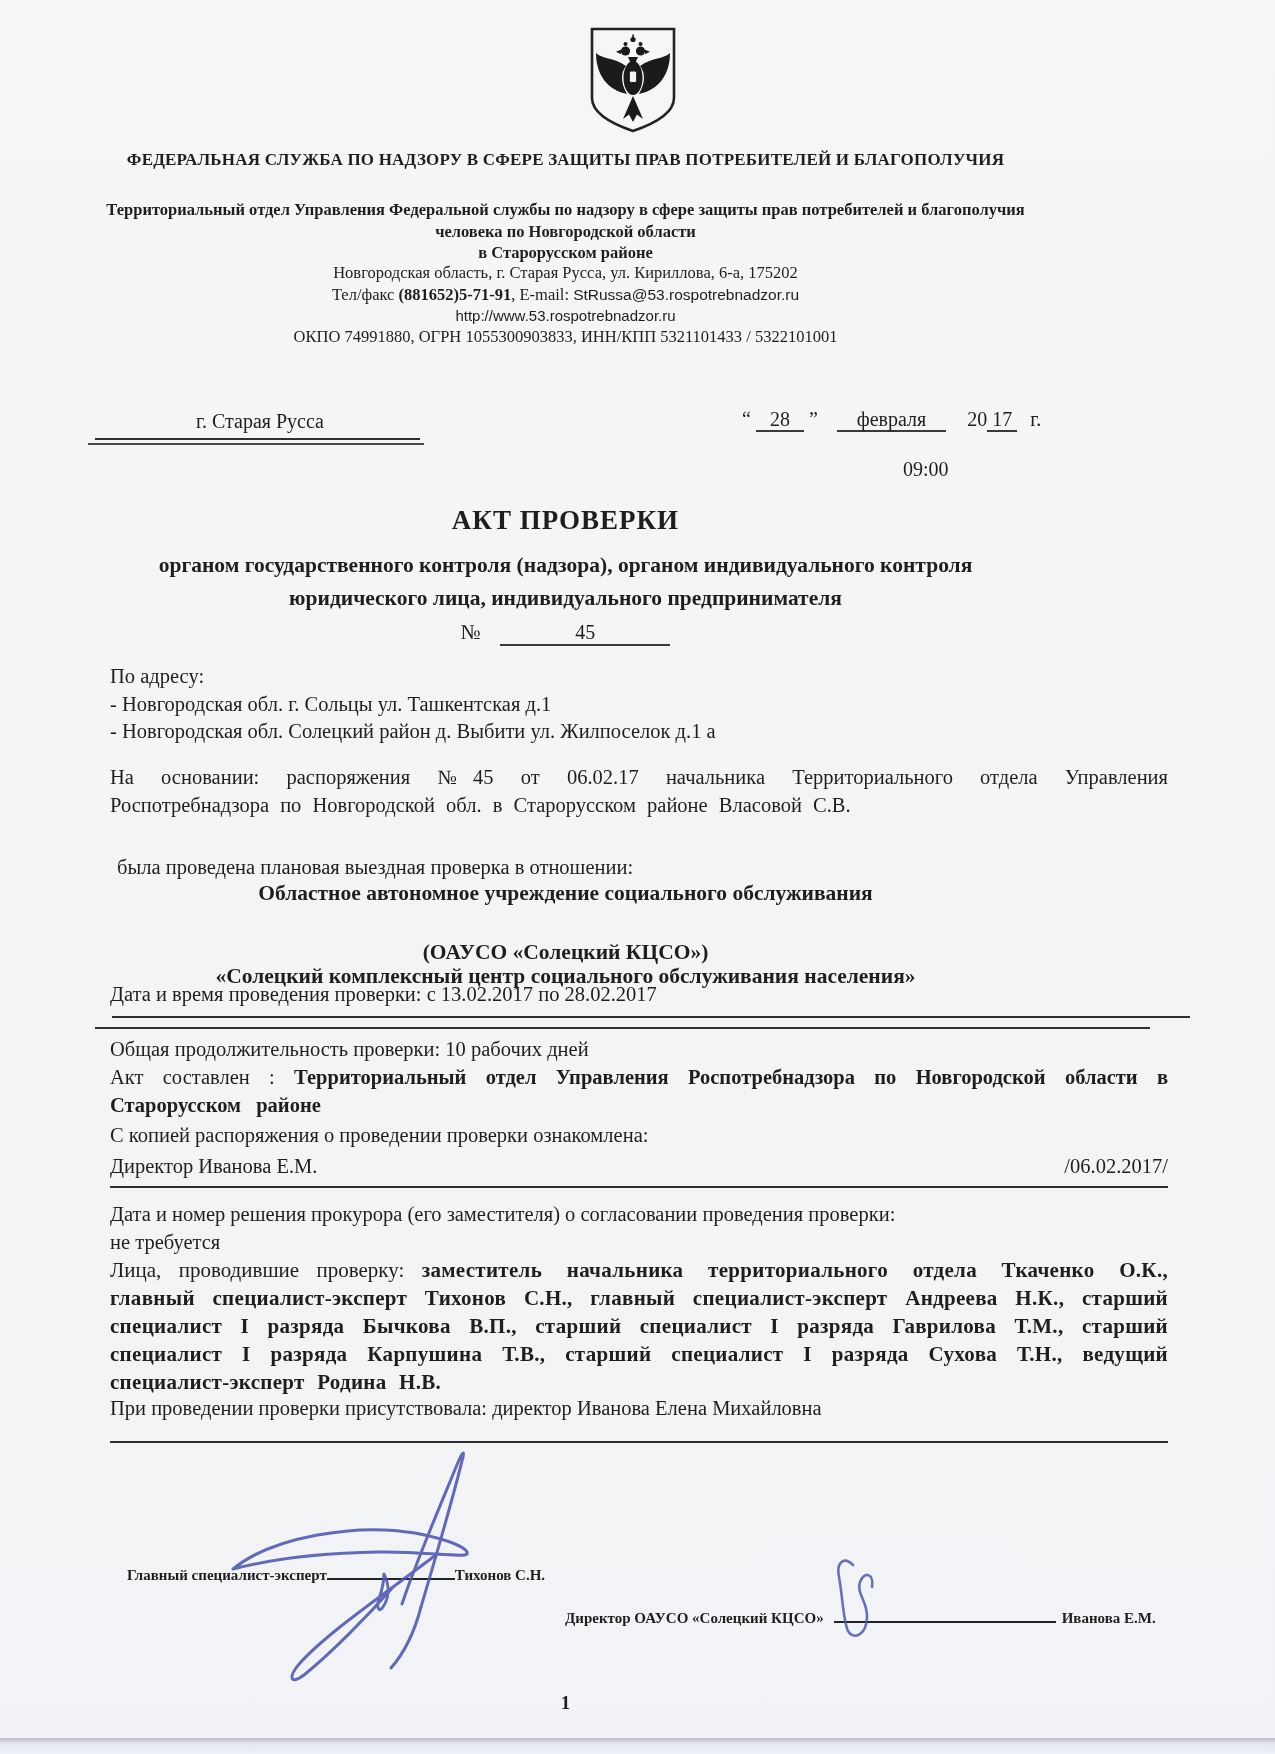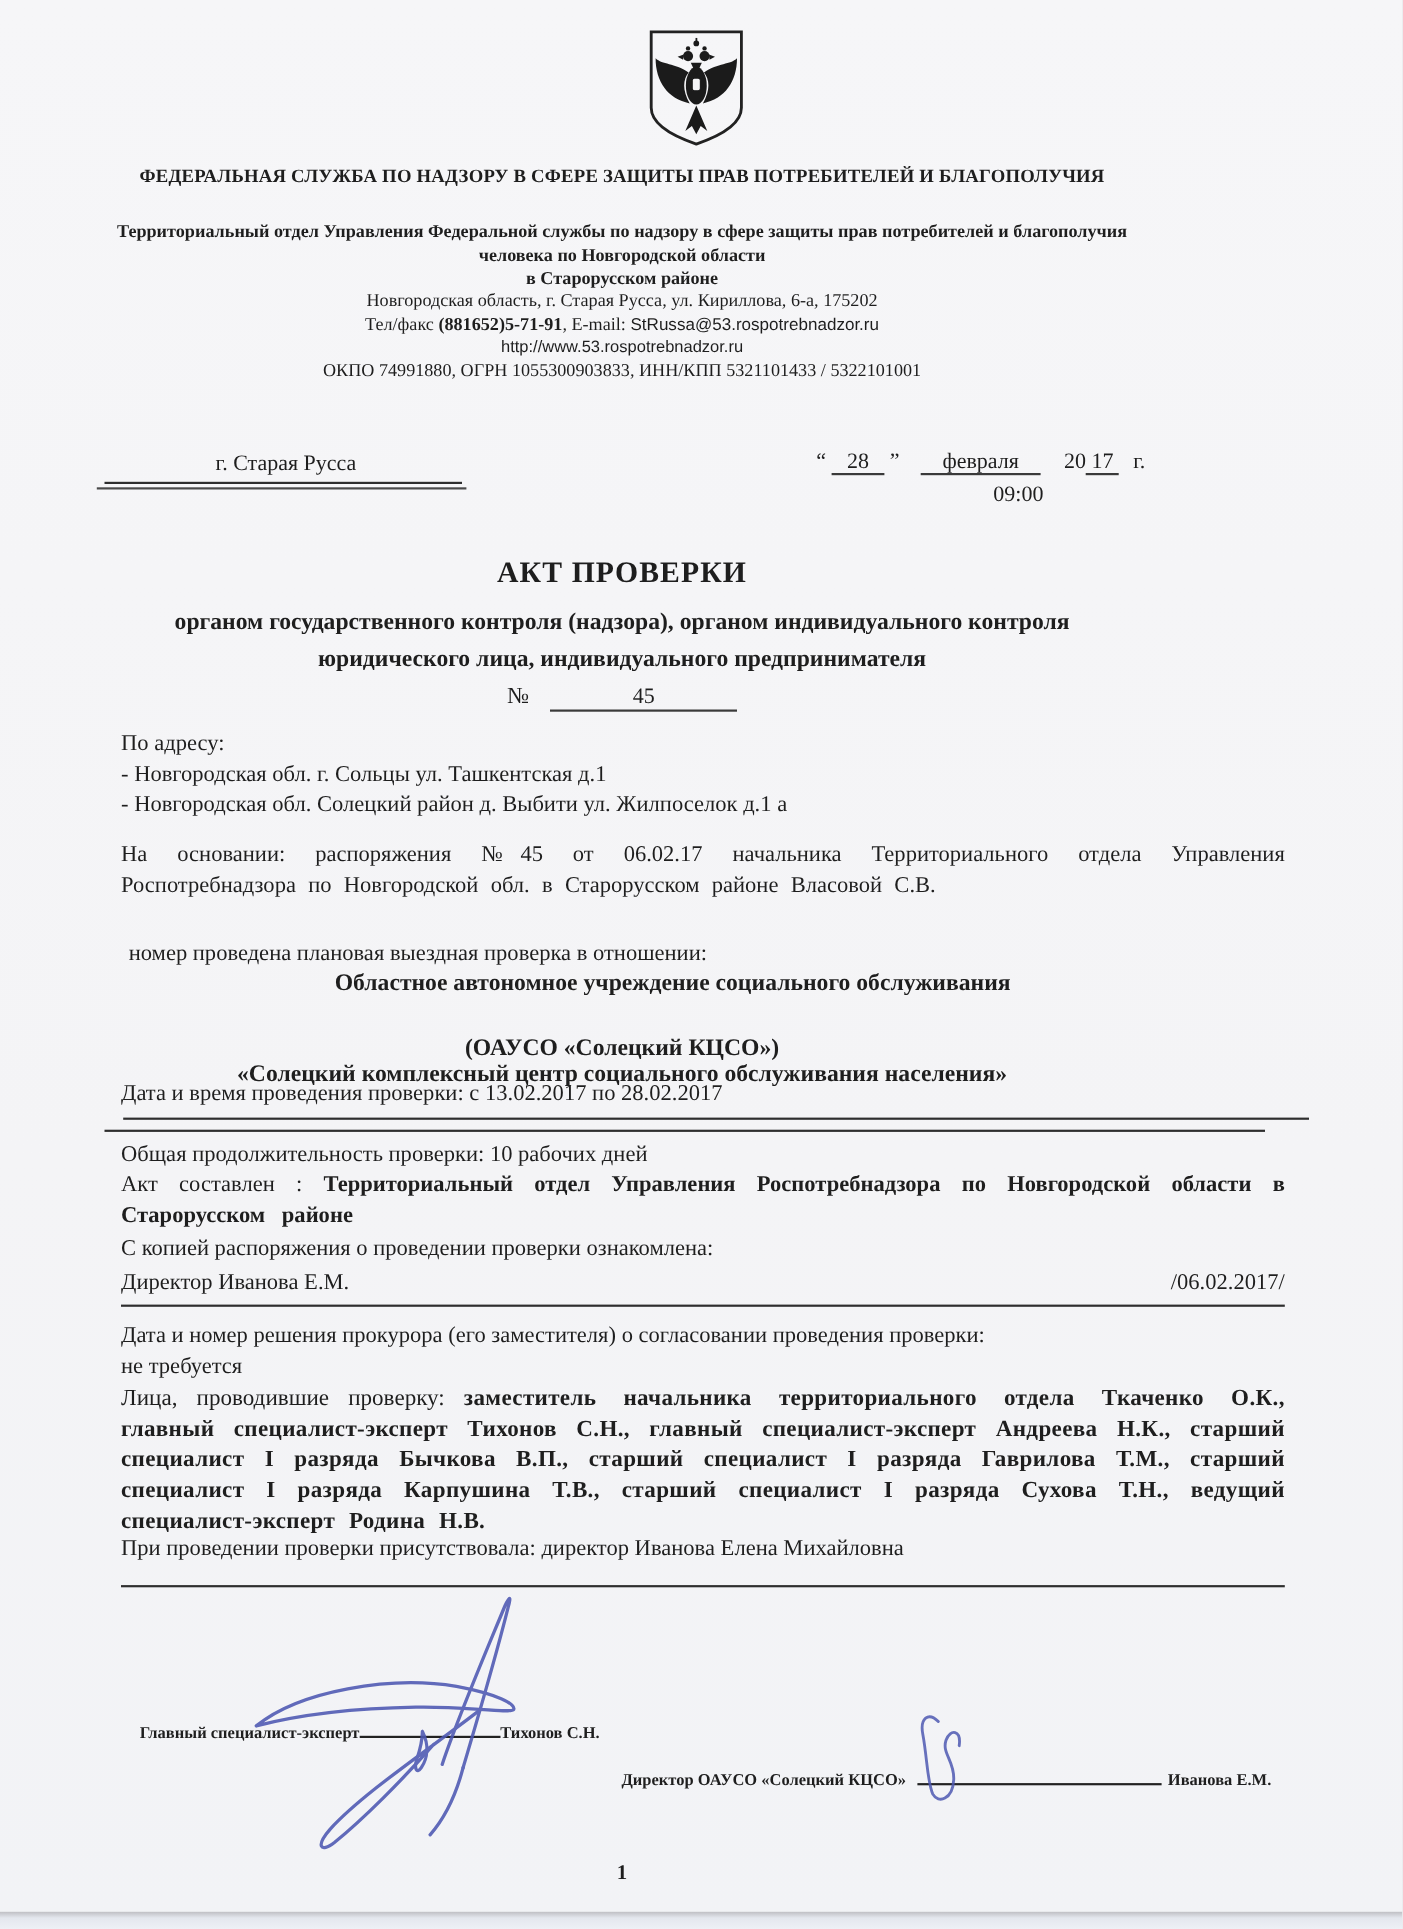--- a/index.html
+++ b/index.html
@@ -79,38 +79,38 @@
   <div class="abs rule" style="left:88px;top:443px;width:336px;height:2px;background:#4a4a4a;"></div>
 
   <div class="abs dtxt" style="left:742px;top:408px;white-space:nowrap;">
     <span>“</span>
     <span class="u2" style="padding:0 14px;">28</span>
     <span>”</span>
     <span class="u2" style="padding:0 20px;margin-left:14px;">февраля</span>
     <span style="margin-left:16px;">20</span><span class="u2" style="padding:0 5px;">17</span>
     <span style="margin-left:8px;">г.</span>
   </div>
-  <div class="abs dtxt" style="left:903px;top:438px;">09:00</div>
+  <div class="abs dtxt" style="left:903px;top:458px;">09:00</div>
 
   <div class="abs ctr act" style="top:505px;">АКТ ПРОВЕРКИ</div>
   <div class="abs ctr sub" style="top:553px;">органом государственного контроля (надзора), органом индивидуального контроля</div>
   <div class="abs ctr sub" style="top:586px;">юридического лица, индивидуального предпринимателя</div>
   <div class="abs ctr" style="top:620px;font-size:21px;">
     <span>№</span>
     <span class="u2" style="display:inline-block;width:170px;margin-left:14px;font-size:20px;">45</span>
   </div>
 
   <div class="abs p" style="top:662px;">По адресу:</div>
   <div class="abs p" style="top:690px;">- Новгородская обл. г. Сольцы ул. Ташкентская д.1</div>
   <div class="abs p" style="top:717px;">- Новгородская обл. Солецкий район д. Выбити ул. Жилпоселок д.1 а</div>
 
   <div class="abs p just" style="top:763px;word-spacing:6px;">На основании: распоряжения №45 от 06.02.17 начальника Территориального отдела Управления Роспотребнадзора по Новгородской обл. в Старорусском районе  Власовой С.В.</div>
 
-  <div class="abs p" style="top:853px;left:117px;">номер проведена плановая выездная проверка в отношении:</div>
-  <div class="abs ctr orgc" style="top:881px;padding-left:46px;">Областное автономное учреждение социального обслуживания</div>
+  <div class="abs p" style="top:853px;left:117px;">была проведена плановая выездная проверка в отношении:</div>
+  <div class="abs ctr orgc" style="top:881px;">Областное автономное учреждение социального обслуживания</div>
   <div class="abs ctr orgc" style="top:928px;margin-top:36px;">«Солецкий комплексный центр социального обслуживания населения»</div>
   <div class="abs ctr orgc" style="top:940px;">(ОАУСО «Солецкий КЦСО»)</div>
 
   <div class="abs p" style="top:980px;">Дата и время проведения проверки: с 13.02.2017 по 28.02.2017</div>
 
   <div class="abs rule" style="left:112px;top:1016px;width:1078px;height:2px;"></div>
   <div class="abs rule" style="left:95px;top:1027px;width:1055px;height:2px;"></div>
 
   <div class="abs p" style="top:1035px;">Общая продолжительность проверки:  10 рабочих дней</div>
   <div class="abs p just" style="top:1063px;word-spacing:10px;">

